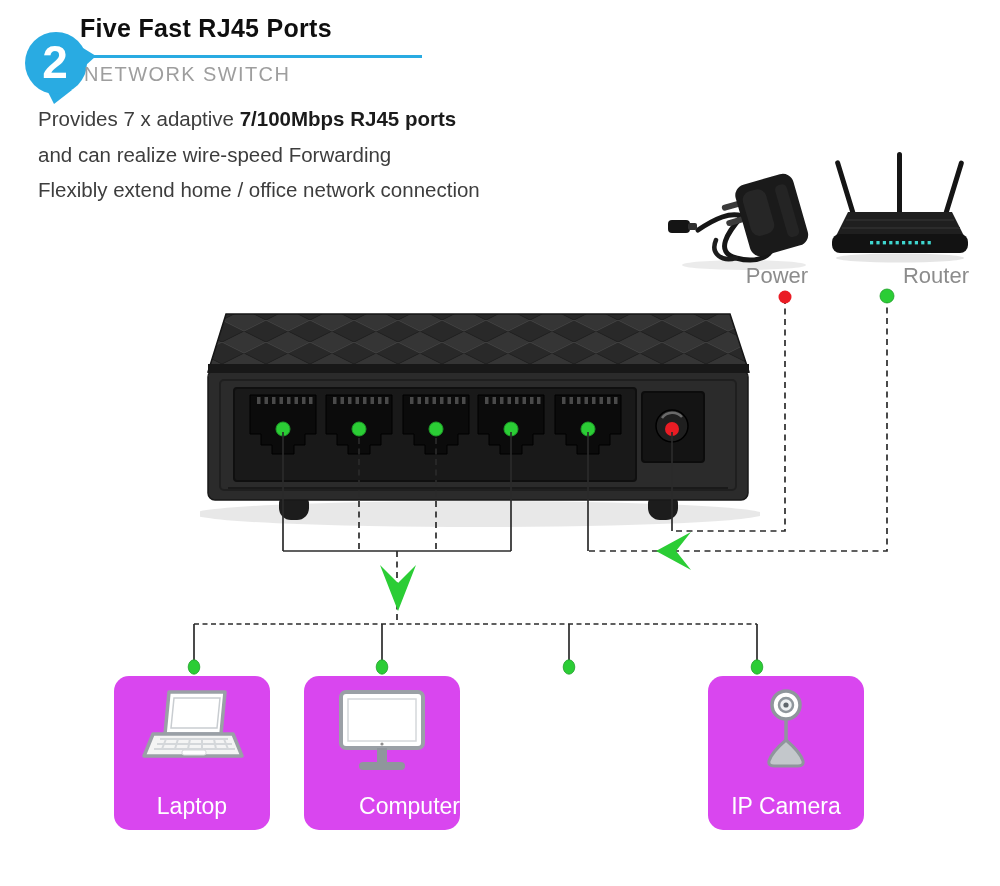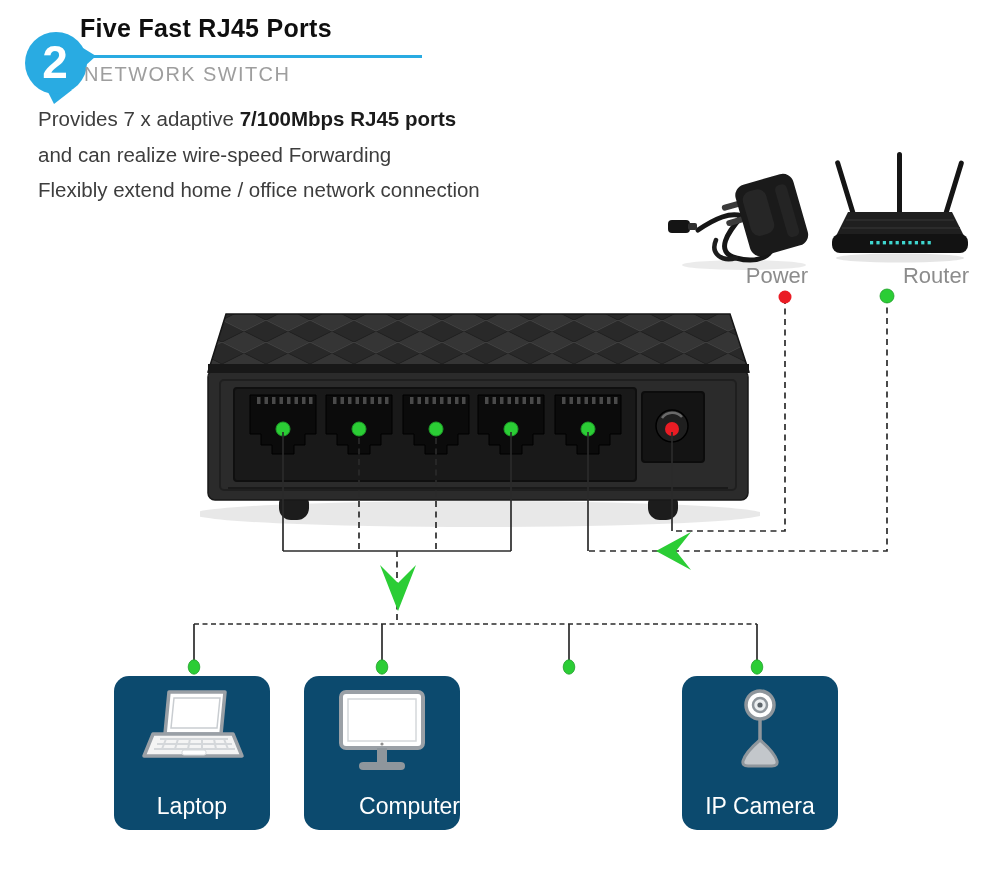--- a/index.html
+++ b/index.html
@@ -26,26 +26,26 @@
   .power-label{left:777px;top:263px;}
   .router-label{left:888px;top:263px;margin-left:48px;}
   .adapter-svg{position:absolute;left:664px;top:168px;width:158px;height:104px;}
   .router-svg{position:absolute;left:824px;top:146px;width:152px;height:118px;}
   
   .switch-svg{position:absolute;left:200px;top:298px;width:560px;height:237px;}
   
   .overlay-svg{position:absolute;left:0;top:0;width:1000px;height:886px;pointer-events:none;}
   
   .card{
-    position:absolute;top:676px;width:156px;height:154px;background:#0c4a6e;border-radius:15px;
+    position:absolute;top:676px;width:156px;height:154px;background:#d946ef;border-radius:15px;
     display:flex;flex-direction:column;align-items:center;justify-content:flex-end;
   }
   .card .icon-wrap{position:absolute;top:12px;left:0;right:0;display:flex;justify-content:center;}
   .card .card-label{color:#ffffff;font-size:23px;margin-bottom:10px;white-space:nowrap;}
-  .card1{left:114px;} .card2{left:304px;align-items:flex-end;} .card3{left:491px;} .card4{left:682px;}
+  .card1{left:114px;} .card2{left:304px;align-items:flex-end;} .card3{left:491px;} .card4{left:708px;}
 </style>
 </head>
 <body>
 
 <div class="canvas">
 
   <svg class="badge-svg" viewBox="0 0 84 84">
     <polygon points="52,16 78,32 56,52" fill="#29ABE2"></polygon>
     <polygon points="26,60 54,66 36,80" fill="#29ABE2"></polygon>
     <circle cx="38" cy="39" r="31" fill="#29ABE2"></circle>

